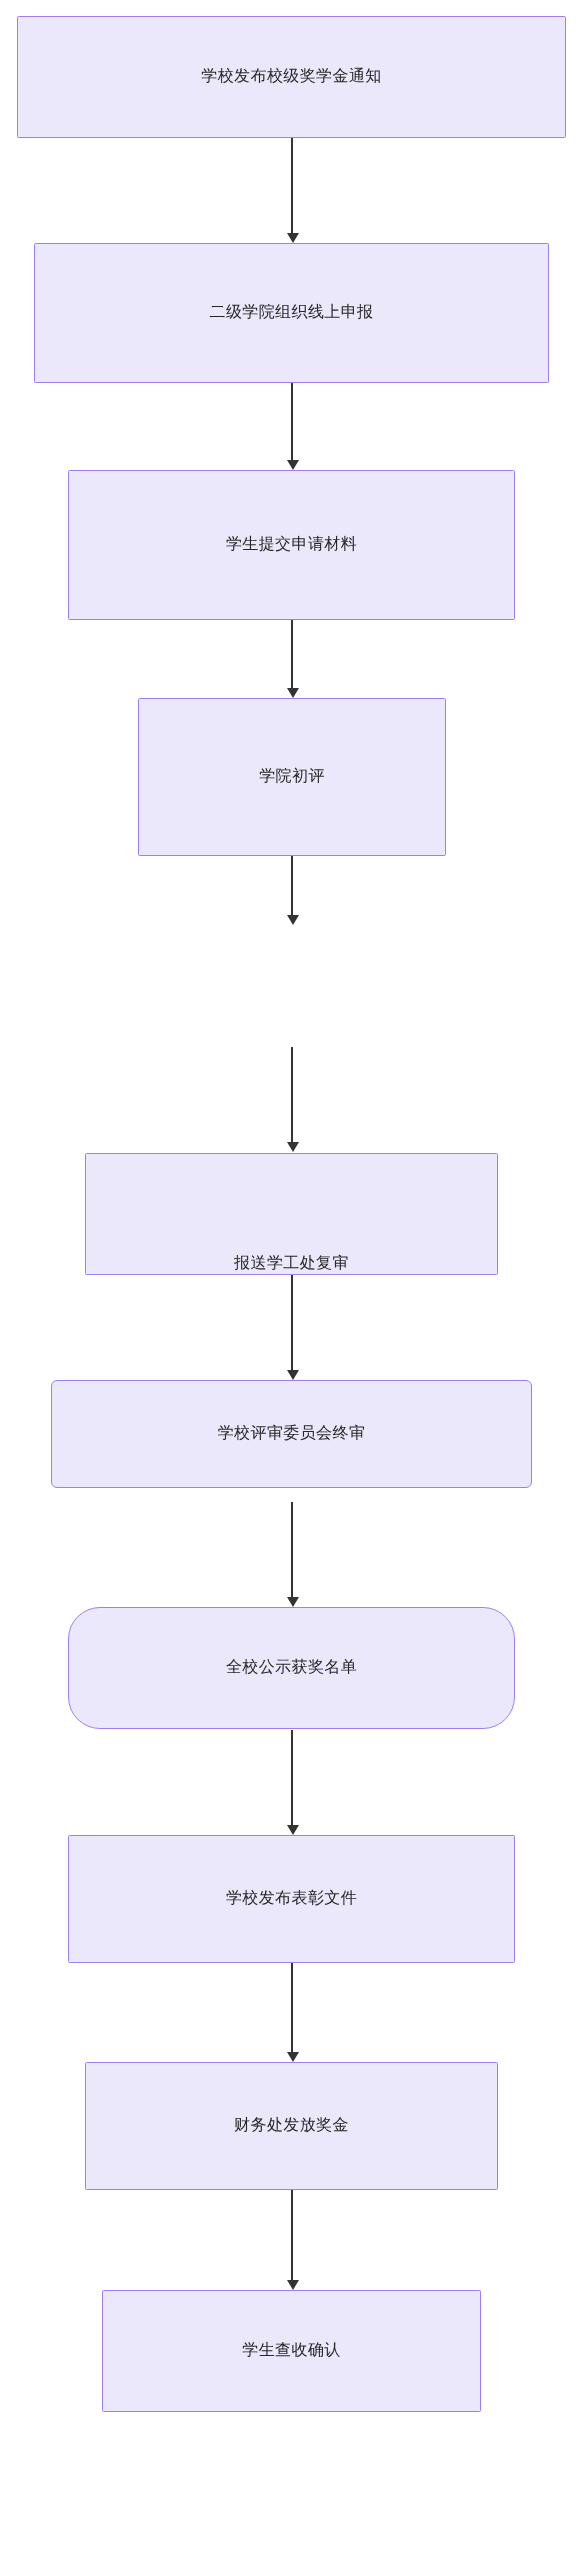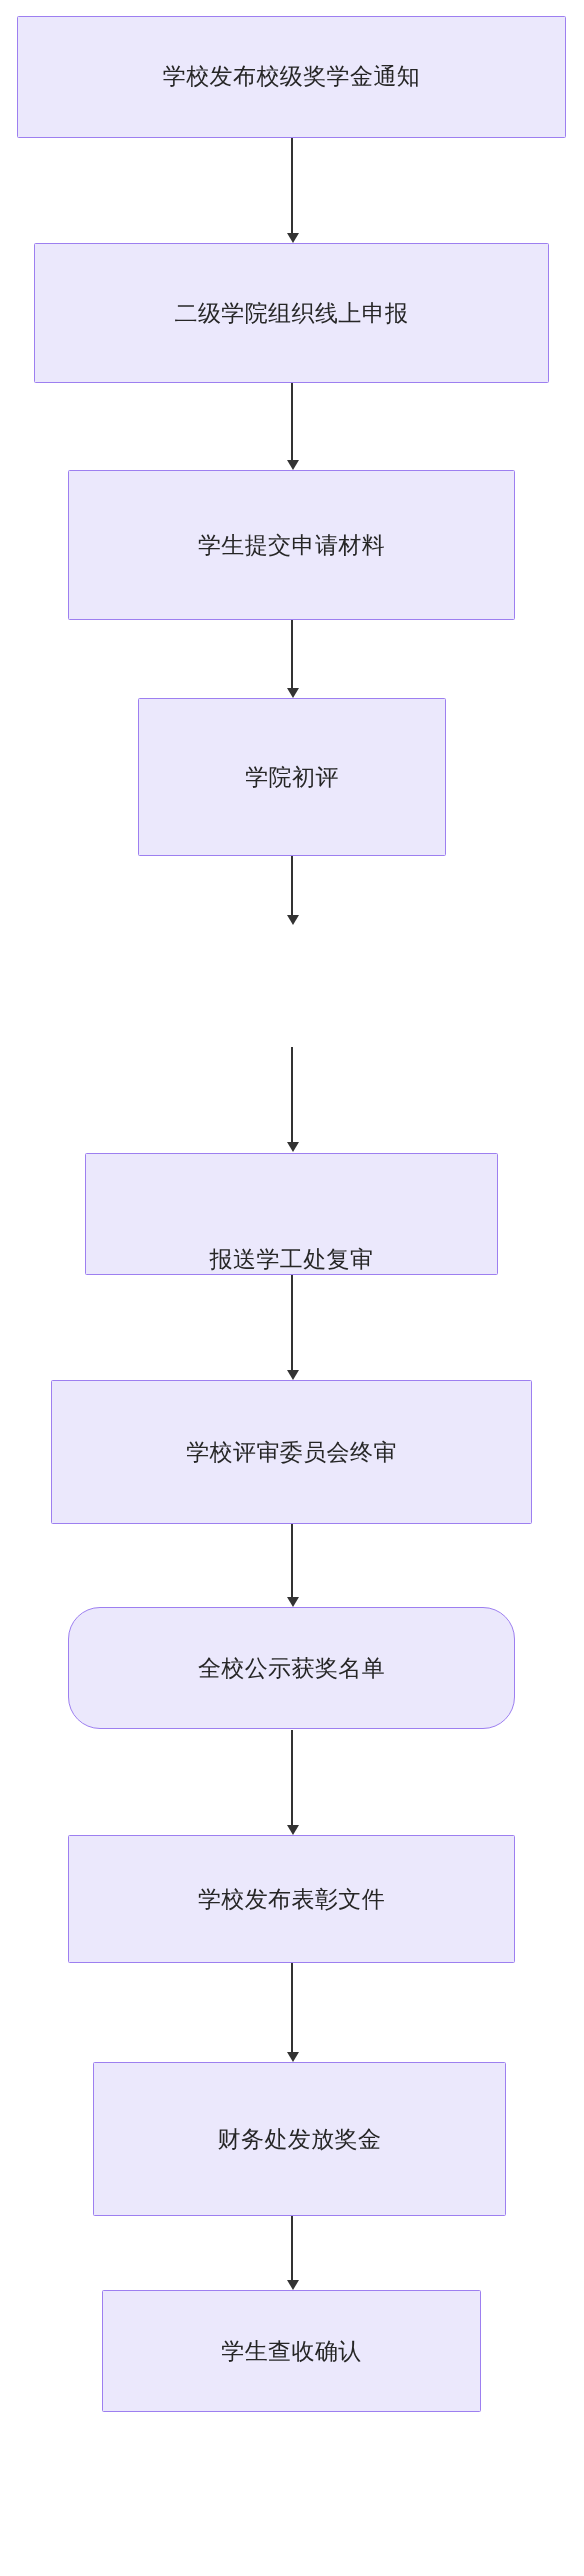--- a/index.html
+++ b/index.html
@@ -25,26 +25,26 @@
     box-sizing: border-box;
     background: #ebe8fc;
     border: 1.7px solid #9d7ff0;
     border-radius: 1.5px;
     display: flex;
     align-items: center;
     justify-content: center;
     text-align: center;
   }
   .node-label {
-    font-size: 23px;
+    font-size: 16px;
     line-height: 1.25;
     color: #262626;
     letter-spacing: 0.4px;
     white-space: nowrap;
-    font-family: Liberation Sans, sans-serif;
+    font-family: Liberation Mono, monospace;
   }
   .edge {
     position: absolute;
     width: 0;
   }
   .edge-line {
     position: absolute;
     left: 0;
     top: 0;
     width: 2px;
@@ -112,29 +112,29 @@
     </div>
     <div class="node" style="left: 68px; top: 470px; width: 447px; height: 150px; align-items: center;">
       <span class="node-label">学生提交申请材料</span>
     </div>
     <div class="node" style="left: 138px; top: 698px; width: 308px; height: 158px;">
       <span class="node-label">学院初评</span>
     </div>
     <div class="node" style="left: 85px; top: 1153px; width: 413px; height: 122px; align-items: flex-end;">
       <span class="node-label">报送学工处复审</span>
     </div>
-    <div class="node" style="left: 51px; top: 1380px; width: 481px; height: 144px;">
+    <div class="node" style="left: 51px; top: 1380px; width: 481px; height: 108px; border-radius: 6px;">
       <span class="node-label">学校评审委员会终审</span>
     </div>
     <div class="node" style="left: 68px; top: 1607px; width: 447px; height: 122px; border-radius: 32px;">
       <span class="node-label">全校公示获奖名单</span>
     </div>
     <div class="node" style="left: 68px; top: 1835px; width: 447px; height: 128px;">
       <span class="node-label">学校发布表彰文件</span>
     </div>
-    <div class="node" style="left: 85px; top: 2062px; width: 413px; height: 154px; margin-left: 8px;">
+    <div class="node" style="left: 85px; top: 2062px; width: 413px; height: 128px;">
       <span class="node-label">财务处发放奖金</span>
     </div>
     <div class="node" style="left: 102px; top: 2290px; width: 379px; height: 122px;">
       <span class="node-label">学生查收确认</span>
     </div>
   </div>
 
 
 </body></html>

